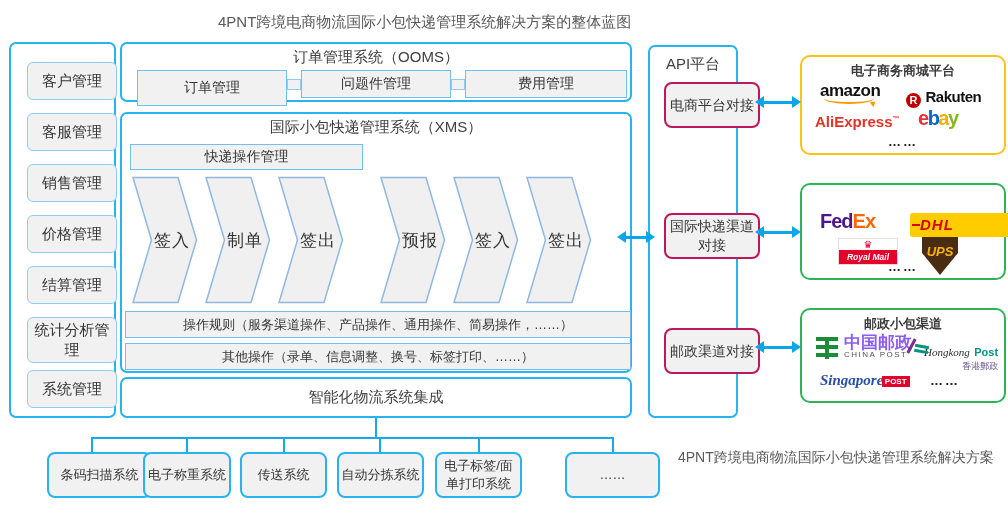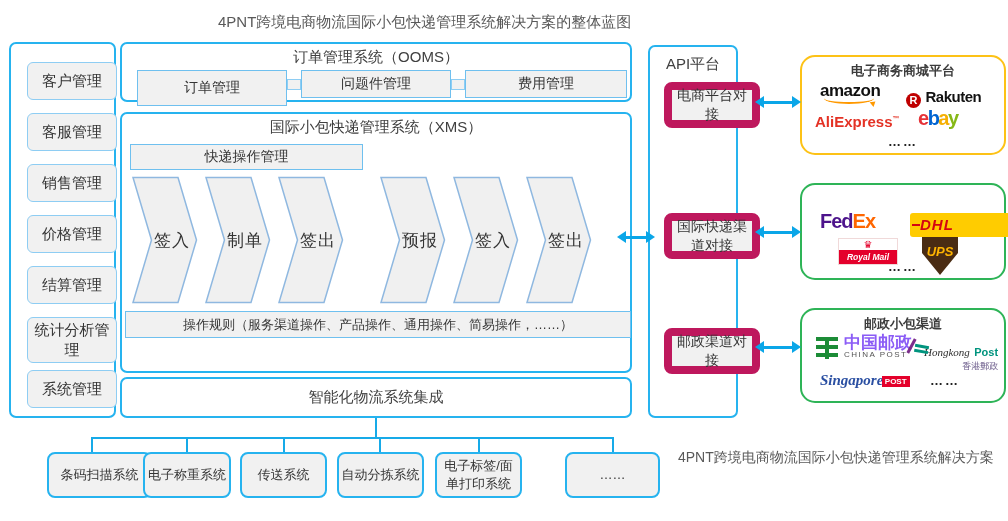--- a/index.html
+++ b/index.html
@@ -26,38 +26,38 @@
   .chev svg { position:absolute; left:0; top:0; }
   .chev-label { position:absolute; left:14px; right:0; top:50%; transform:translateY(-50%);
                 text-align:center; font-size:17px; color:#333; letter-spacing:1px; }
 
   .rulebox { position:absolute; left:3px; width:506px; height:27px; background:#f1f1f1; border:1.5px solid #6fc0ef;
              font-size:13px; color:#353535; display:flex; align-items:center; justify-content:center; }
 
   .center-text { position:absolute; left:0; right:0; top:0; bottom:0; display:flex; align-items:center;
                  justify-content:center; font-size:15px; color:#404040; }
 
-  .abox { position:absolute; left:14px; width:96px; height:46px; background:#f1f1f1; border:8px solid #be185d;
+  .abox { position:absolute; left:14px; width:96px; height:46px; background:#f1f1f1; border:2px solid #be185d;
           border-radius:8px; font-size:14px; color:#353535; display:flex; align-items:center; justify-content:center;
           text-align:center; line-height:19px; z-index:3; }
 
   .bbox { position:absolute; top:452px; height:46px; background:#f1f1f1; border:2px solid #26b3ef; border-radius:8px;
           font-size:13px; color:#353535; display:flex; align-items:center; justify-content:center; text-align:center;
           line-height:18px; padding:2px; z-index:2; }
 
   .vline { position:absolute; width:2px; background:#17aae8; }
   .hline { position:absolute; height:2px; background:#17aae8; }
 
   .darrow { position:absolute; height:3px; background:#0aa6e8; z-index:4; }
   .darrow::before { content:""; position:absolute; left:-9px; top:-5px; width:0; height:0;
                     border-top:6.5px solid transparent; border-bottom:6.5px solid transparent; border-right:9px solid #0aa6e8; }
   .darrow::after  { content:""; position:absolute; right:-9px; top:-5px; width:0; height:0;
                     border-top:6.5px solid transparent; border-bottom:6.5px solid transparent; border-left:9px solid #0aa6e8; }
 
-  .panel { position:absolute; left:800px; width:206px; background:#fff; border-radius:15px; z-index:3; }
+  .panel { position:absolute; left:800px; width:206px; background:#fff; border-radius:10px; z-index:3; }
   .panel.yellow { border:2.5px solid #fdc216; }
   .panel.green  { border:2.5px solid #2eb457; }
   .panel-title { position:absolute; left:0; right:0; top:5px; text-align:center; font-size:13px; font-weight:bold; color:#3c3c3c; }
   .dots { font-weight:bold; font-size:13px; color:#222; letter-spacing:2px; line-height:10px; }
   .dots.centered { position:absolute; left:0; right:0; text-align:center; }
 
   
   .logo { position:absolute; white-space:nowrap; }
   .amz-text { font-weight:bold; font-size:17px; color:#111; letter-spacing:-0.5px; display:block; line-height:16px; }
   .amz-swoosh { display:block; width:50px; height:7px; margin:-2px 0 0 4px;
@@ -159,20 +159,21 @@
       <span class="chev-label">签入</span>
     </div>
     <div class="chev" style="left:404px;top:62px;">
       <svg width="66" height="128" viewBox="0 0 66 128">
           <polygon points="1,1.5 46,1.5 64.5,64 46,126.5 1,126.5 19.5,64" fill="#f0f0f0" stroke="#8fb8e0" stroke-width="1.5"></polygon>
         </svg>
       <span class="chev-label">签出</span>
     </div>
 
     <div class="rulebox" style="top:197px;">操作规则（服务渠道操作、产品操作、通用操作、简易操作，……）</div>
+    <div class="rulebox" style="top:229px;">其他操作（录单、信息调整、换号、标签打印、……）</div>
   </div>
 
   <div class="container" style="left:120px;top:377px;width:512px;height:41px;">
     <div class="center-text">智能化物流系统集成</div>
   </div>
 
   <div class="vline" style="left:375px;top:418px;height:20px;"></div>
   <div class="hline" style="left:91px;top:437px;width:523px;"></div>
   <div class="vline" style="left:91px;top:438px;height:14px;"></div>
   <div class="vline" style="left:186px;top:438px;height:14px;"></div>

